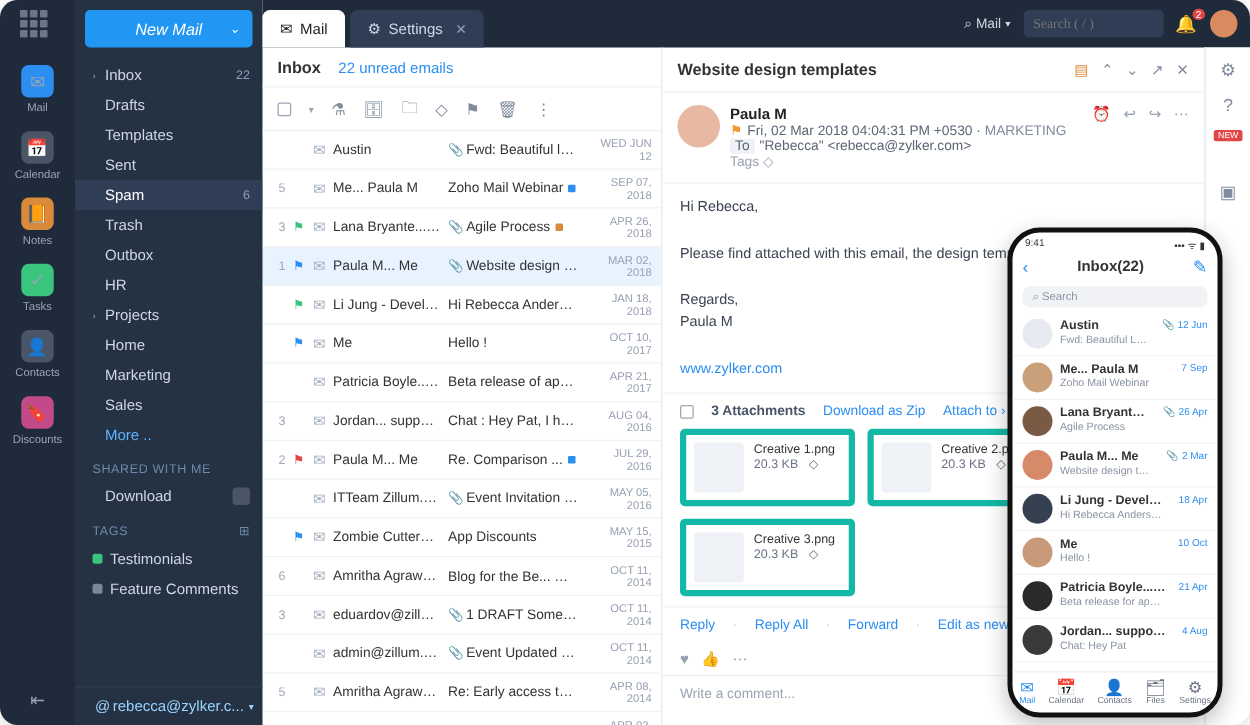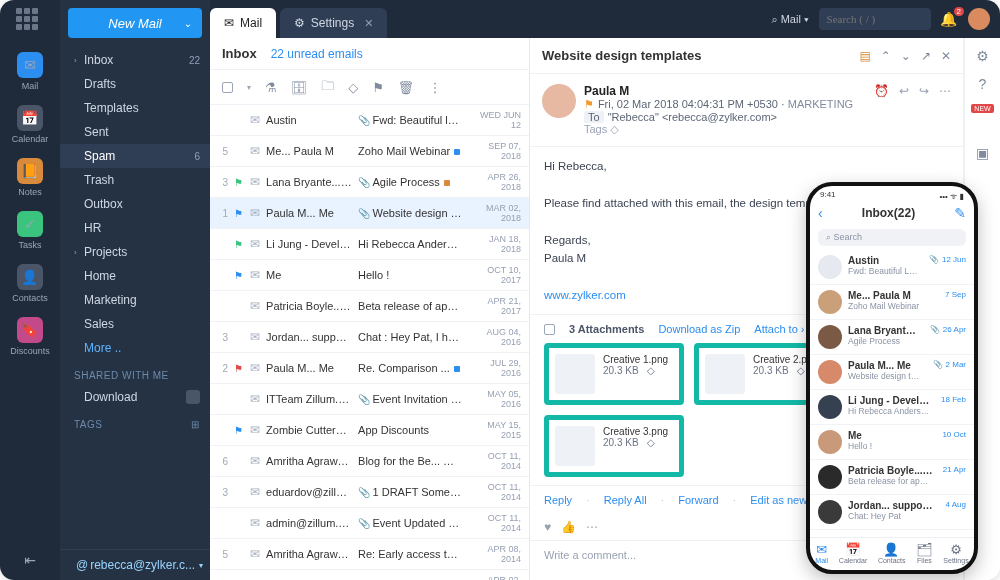--- a/index.html
+++ b/index.html
@@ -226,20 +226,28 @@
             <span class="exp"></span>
             <span class="lbl">Download</span>
             <span style="width:14px;height:14px;background:#4a5568;border-radius:3px"></span>
           </div>
         </div>
       <div class="sb-head">
           <span>TAGS</span>
           <span class="tools">⊞</span>
         </div>
       <div id="sb-tags">
+          <div class="sb-item">
+            <span class="tag-sq" style="background:#3ac47d"></span>
+            <span class="lbl">Testimonials</span>
+          </div>
+          <div class="sb-item">
+            <span class="tag-sq" style="background:#7a8699"></span>
+            <span class="lbl">Feature Comments</span>
+          </div>
         </div>
     </div>
     <div class="sb-foot">
       <span class="dot"></span>
       <span style="margin-right:2px">@</span>
       <span>rebecca@zylker.c...</span>
       <span style="font-size:8px;margin-left:4px">▾</span>
       <span class="red"></span>
     </div>
   </div>
@@ -547,21 +555,21 @@
           <div class="d"><span class="clipm">📎</span> 2 Mar</div>
         </div>
       </div>
       <div class="pitem">
     <div class="av2" style="background:#354050"></div>
     <div class="txt">
           <div class="s1">Li Jung - Developer </div>
           <div class="s2">Hi Rebecca Anderson, #zylker desk..</div>
         </div>
     <div style="text-align:right">
-          <div class="d">18 Feb</div>
+          <div class="d">18 Apr</div>
         </div>
       </div>
       <div class="pitem">
     <div class="av2" style="background:#c99a7a"></div>
     <div class="txt">
           <div class="s1">Me </div>
           <div class="s2">Hello !</div>
         </div>
     <div style="text-align:center">
           <div class="d">10 Oct</div>

